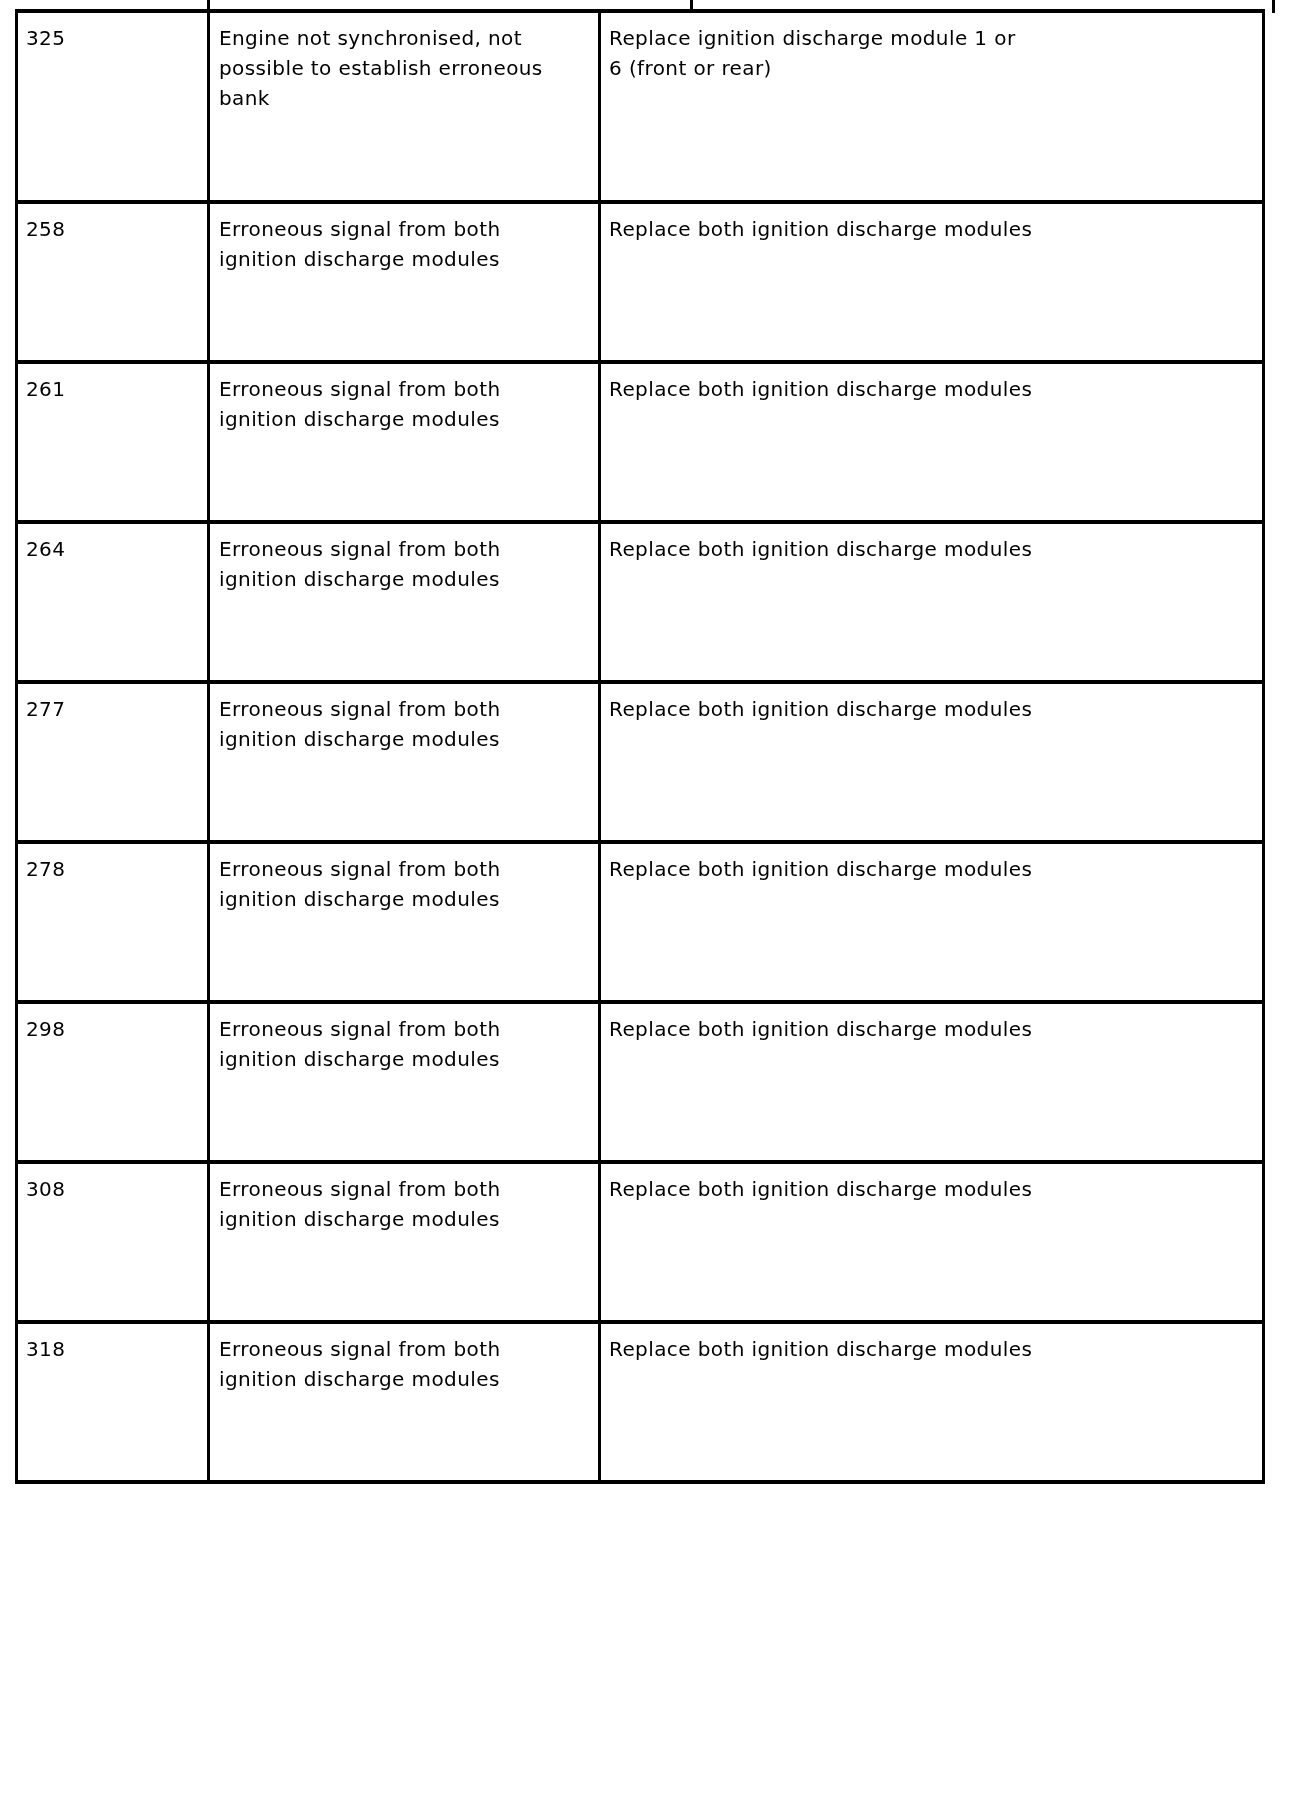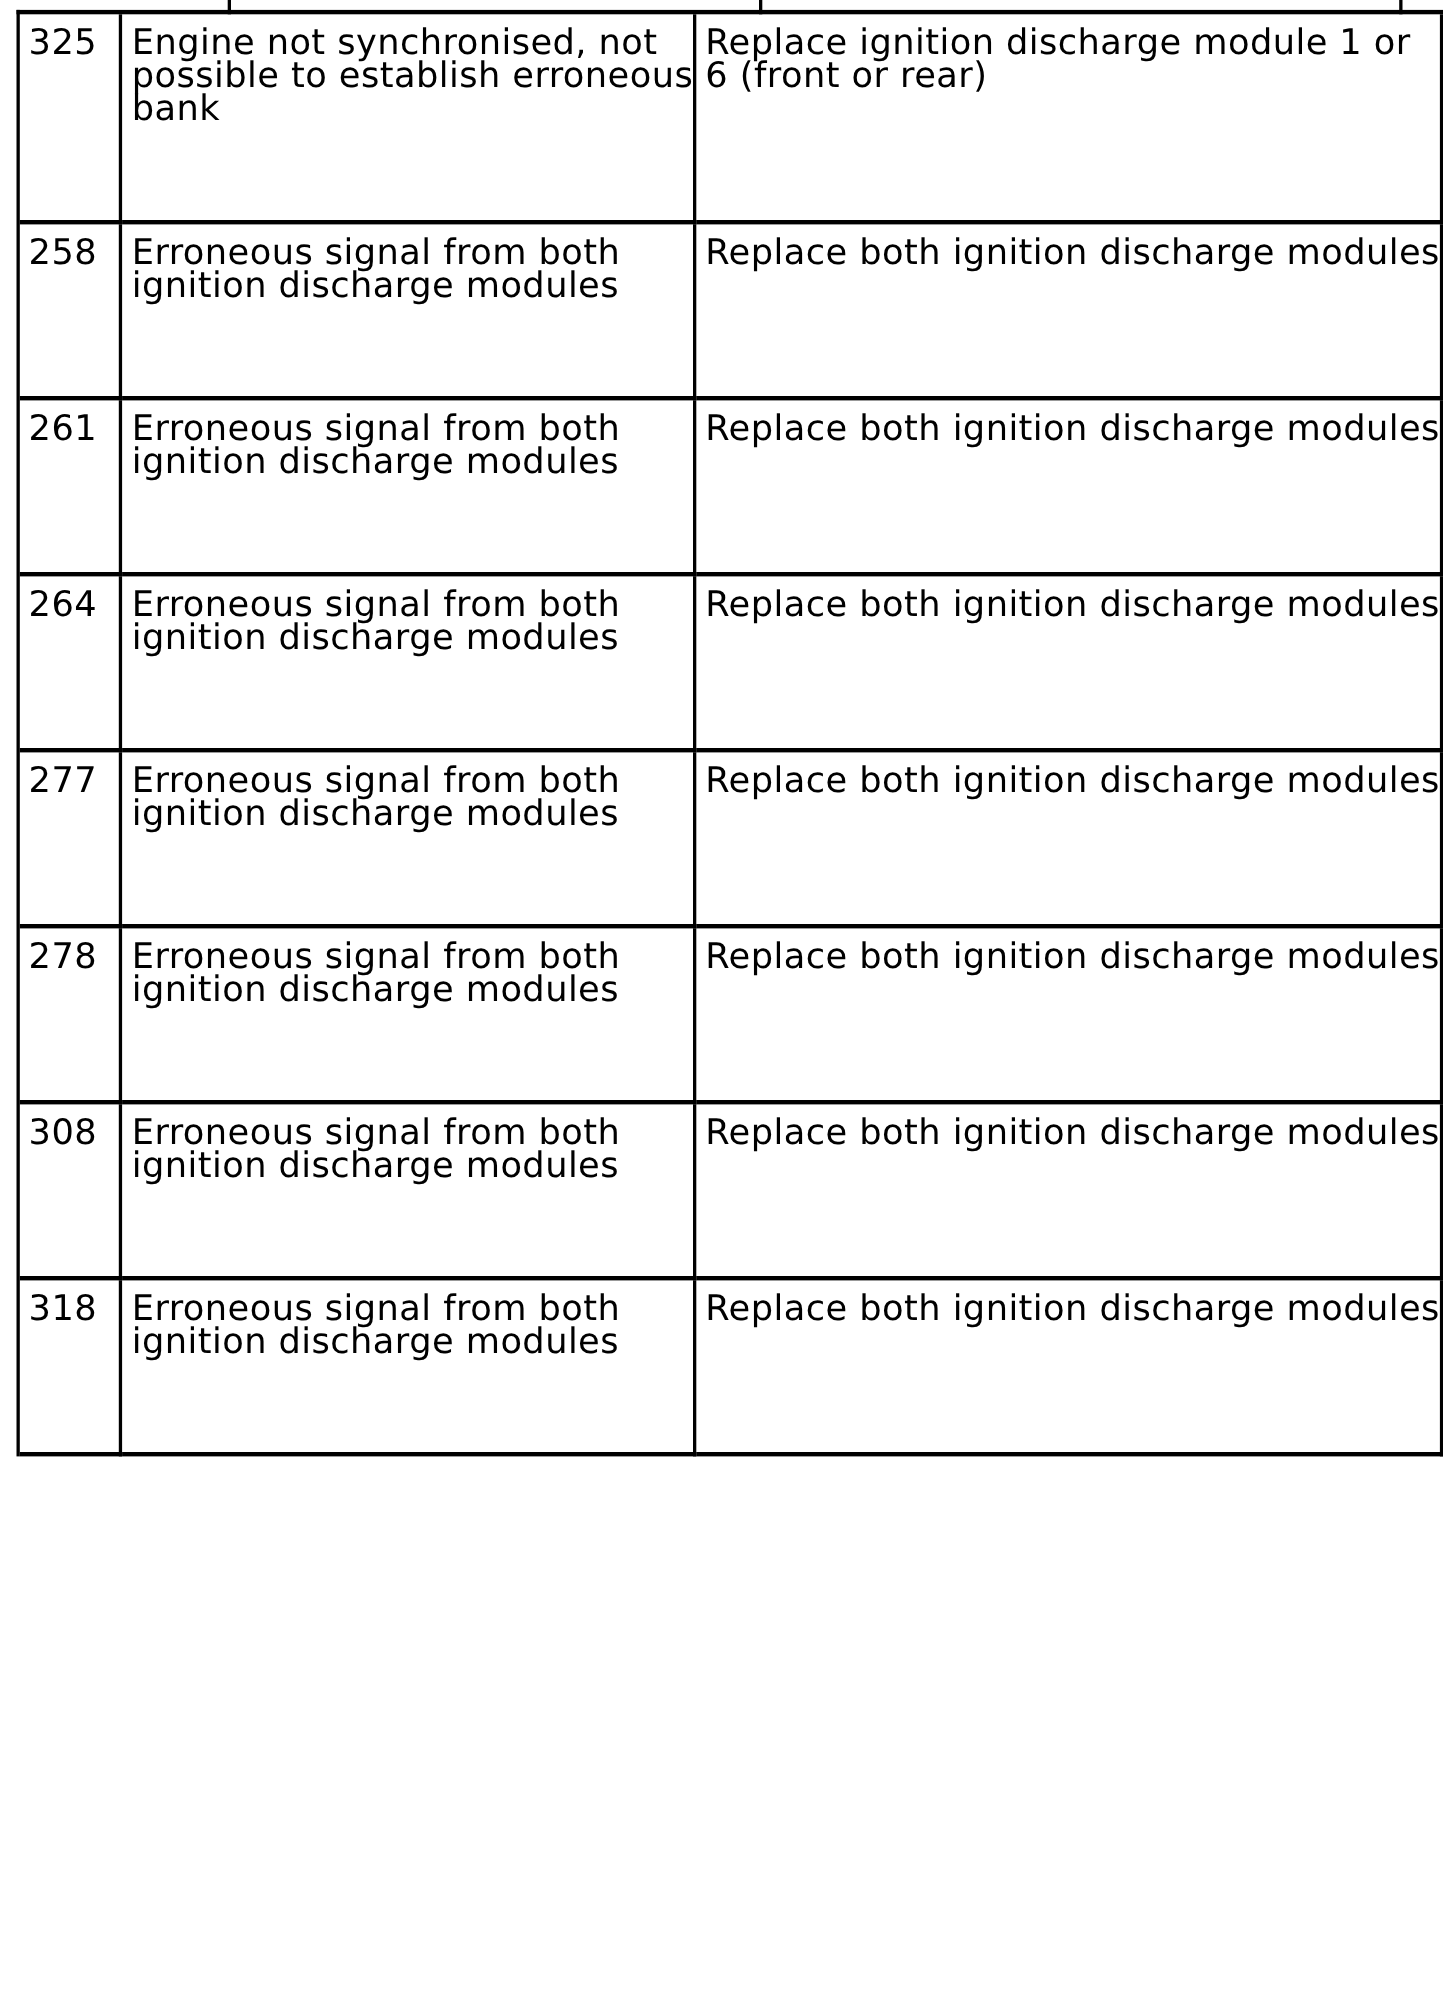--- a/index.html
+++ b/index.html
@@ -37,21 +37,21 @@
     border-top: 4px solid #000000;
     border-left: 3px solid #000000;
     table-layout: fixed;
   }
   td {
     box-sizing: border-box;
     border-right: 3px solid #000000;
     border-bottom: 4px solid #000000;
     vertical-align: top;
     padding: 10px 0 0 0;
-    font-size: 32px;
+    font-size: 20px;
     line-height: 30px;
     letter-spacing: 0.4px;
     height: 160px;
     overflow: hidden;
   }
   tr.first-row td { height: 191px; }
   td.code-cell   { width: 192px; padding-left: 8px; }
   td.desc-cell   { width: 391px; padding-left: 9px; }
   td.remedy-cell { width: 664px; padding-left: 8px; }
   .line {
@@ -137,20 +137,32 @@
           <td class="desc-cell">
             <div class="line">Erroneous signal from both</div>
             <div class="line">ignition discharge modules</div>
           </td>
           <td class="remedy-cell">
             <div class="line">Replace both ignition discharge modules</div>
           </td>
         </tr>
         <tr>
           <td class="code-cell">
+            <div class="line">298</div>
+          </td>
+          <td class="desc-cell">
+            <div class="line">Erroneous signal from both</div>
+            <div class="line">ignition discharge modules</div>
+          </td>
+          <td class="remedy-cell">
+            <div class="line">Replace both ignition discharge modules</div>
+          </td>
+        </tr>
+        <tr>
+          <td class="code-cell">
             <div class="line">308</div>
           </td>
           <td class="desc-cell">
             <div class="line">Erroneous signal from both</div>
             <div class="line">ignition discharge modules</div>
           </td>
           <td class="remedy-cell">
             <div class="line">Replace both ignition discharge modules</div>
           </td>
         </tr>

